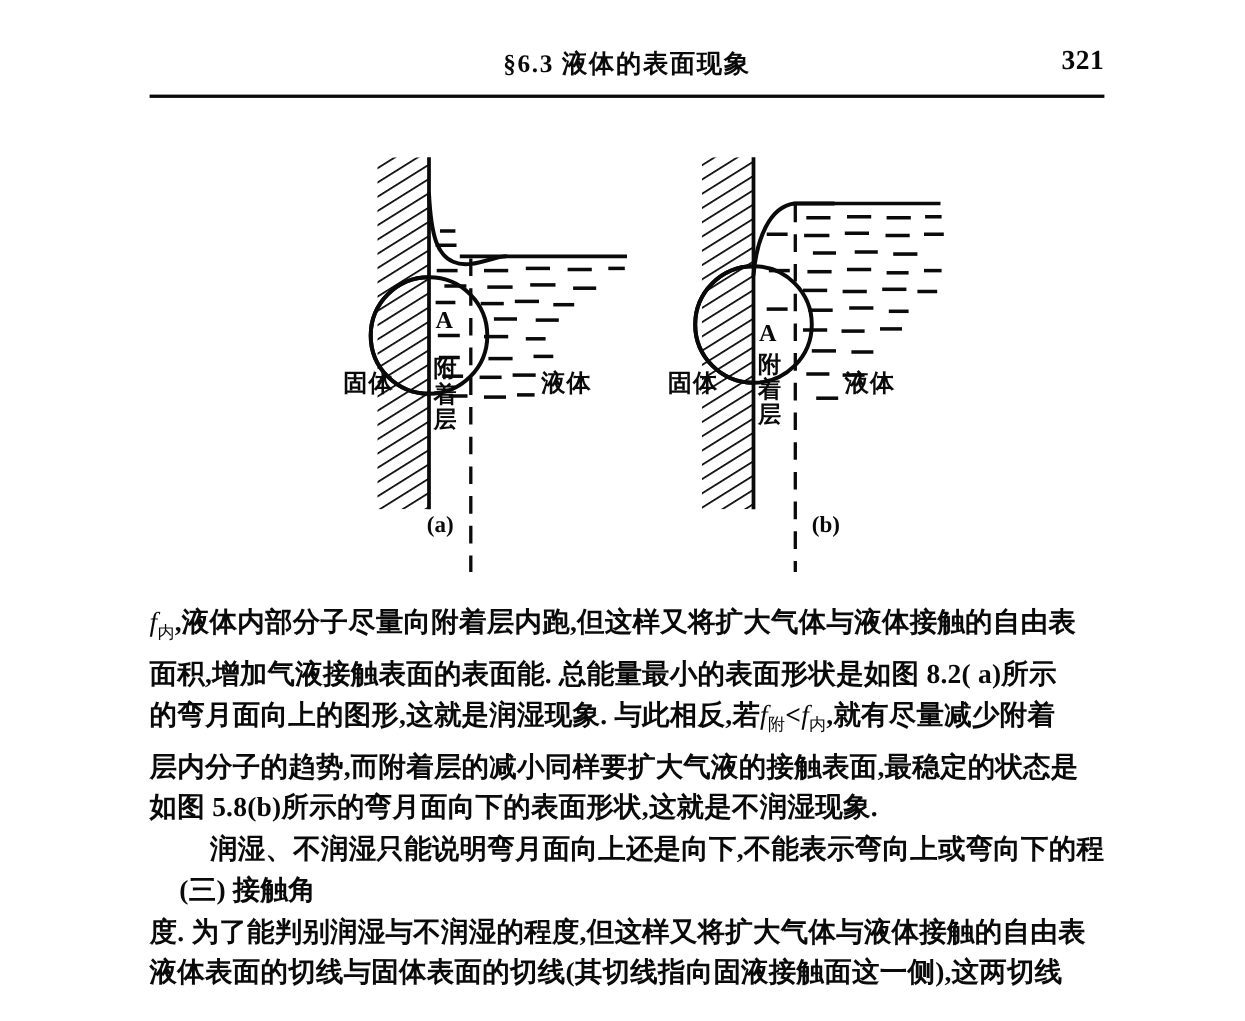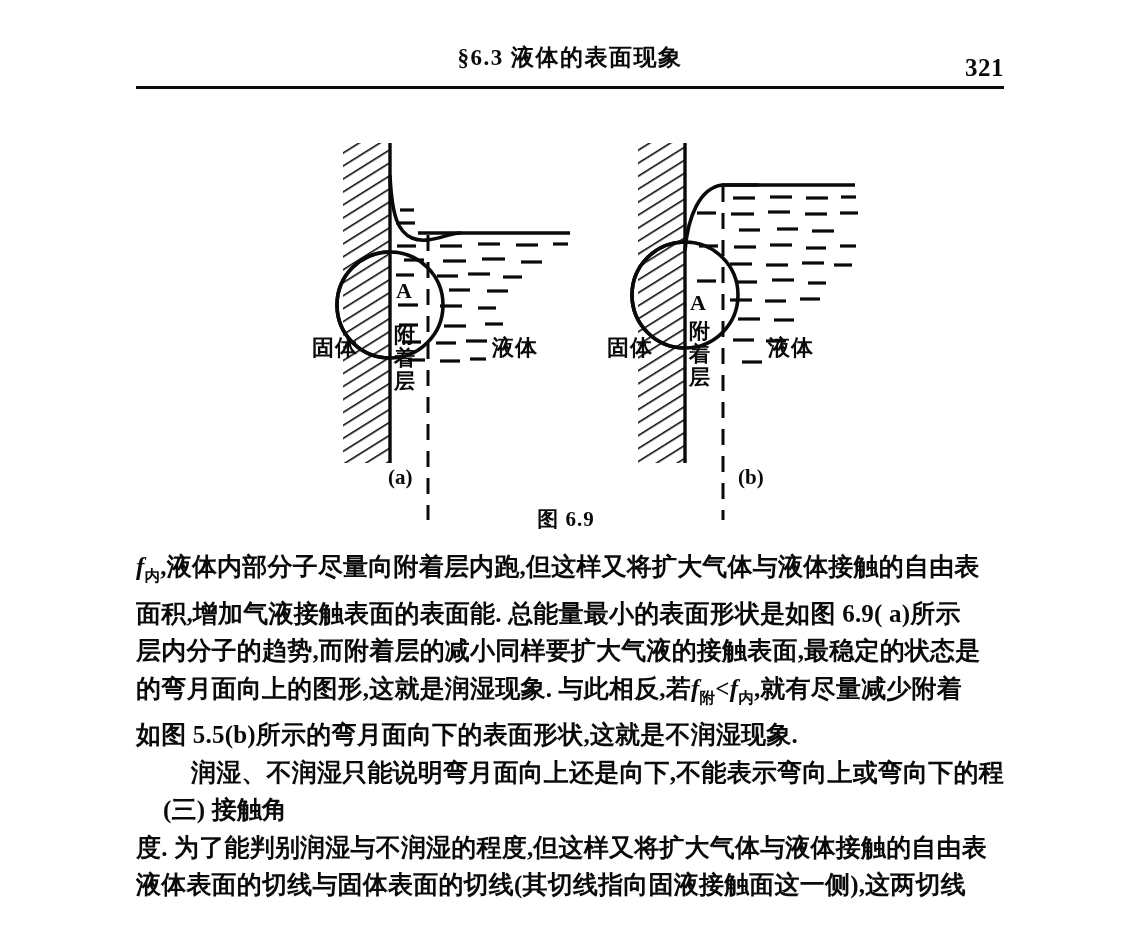--- a/index.html
+++ b/index.html
@@ -42,21 +42,20 @@
     letter-spacing: 1.5px;
     white-space: nowrap;
   }
   .header-page {
     position: absolute;
     right: 0;
     top: 0;
     font-size: 25px;
     font-weight: bold;
     letter-spacing: 0.5px;
-    margin-top: 12px;
   }
   .header-rule {
     position: absolute;
     left: 136px;
     top: 86px;
     width: 868px;
     height: 3px;
     background: #0a0a0a;
   }
 
@@ -93,21 +92,21 @@
     font-weight: bold;
     line-height: 37.5px;
     letter-spacing: 0.2px;
     white-space: nowrap;
   }
   .tline.indent1 { padding-left: 27px; }
   .tline.indent2 { padding-left: 55px; }
   .it {
     font-family: "Liberation Serif", "DejaVu Serif", serif;
     font-style: italic;
-    font-weight: bold;
+    font-weight: normal;
   }
   .sub {
     font-size: 0.62em;
     vertical-align: sub;
     font-style: normal;
   }
 </style>
 </head>
 <body>
 
@@ -255,27 +254,26 @@
           <text x="689" y="218" font-size="21" font-family="Liberation Sans, sans-serif" font-weight="bold" fill="#0a0a0a">附</text>
           <text x="689" y="241" font-size="21" font-family="Liberation Sans, sans-serif" font-weight="bold" fill="#0a0a0a">着</text>
           <text x="689" y="264" font-size="21" font-family="Liberation Sans, sans-serif" font-weight="bold" fill="#0a0a0a">层</text>
         </g>
 
         <text x="738" y="364" font-size="21" font-family="Liberation Serif, serif" font-weight="bold" fill="#0a0a0a">(b)</text>
       </g>
     </svg>
   </div>
 
-  <div class="fig-caption">图 6.9</div>
 
   <div class="body-text">
       <div class="tline"><span class="it">f<span class="sub">内</span></span>,液体内部分子尽量向附着层内跑,但这样又将扩大气体与液体接触的自由表</div>
-      <div class="tline">面积,增加气液接触表面的表面能. 总能量最小的表面形状是如图 6.9( a)所示</div>
+      <div class="tline">面积,增加气液接触表面的表面能. 总能量最小的表面形状是如图 8.2( a)所示</div>
+      <div class="tline">的弯月面向上的图形,这就是润湿现象. 与此相反,若<span class="it">f<span class="sub">附</span></span>&lt;<span class="it">f<span class="sub">内</span></span>,就有尽量减少附着</div>
       <div class="tline">层内分子的趋势,而附着层的减小同样要扩大气液的接触表面,最稳定的状态是</div>
-      <div class="tline">的弯月面向上的图形,这就是润湿现象. 与此相反,若<span class="it">f<span class="sub">附</span></span>&lt;<span class="it">f<span class="sub">内</span></span>,就有尽量减少附着</div>
-      <div class="tline">如图 5.5(b)所示的弯月面向下的表面形状,这就是不润湿现象.</div>
+      <div class="tline">如图 5.8(b)所示的弯月面向下的表面形状,这就是不润湿现象.</div>
       <div class="tline indent2">润湿、不润湿只能说明弯月面向上还是向下,不能表示弯向上或弯向下的程</div>
       <div class="tline indent1">(三) 接触角</div>
       <div class="tline">度. 为了能判别润湿与不润湿的程度,但这样又将扩大气体与液体接触的自由表</div>
       <div class="tline">液体表面的切线与固体表面的切线(其切线指向固液接触面这一侧),这两切线</div>
     </div>
 
 </div>
 
 </body></html>

